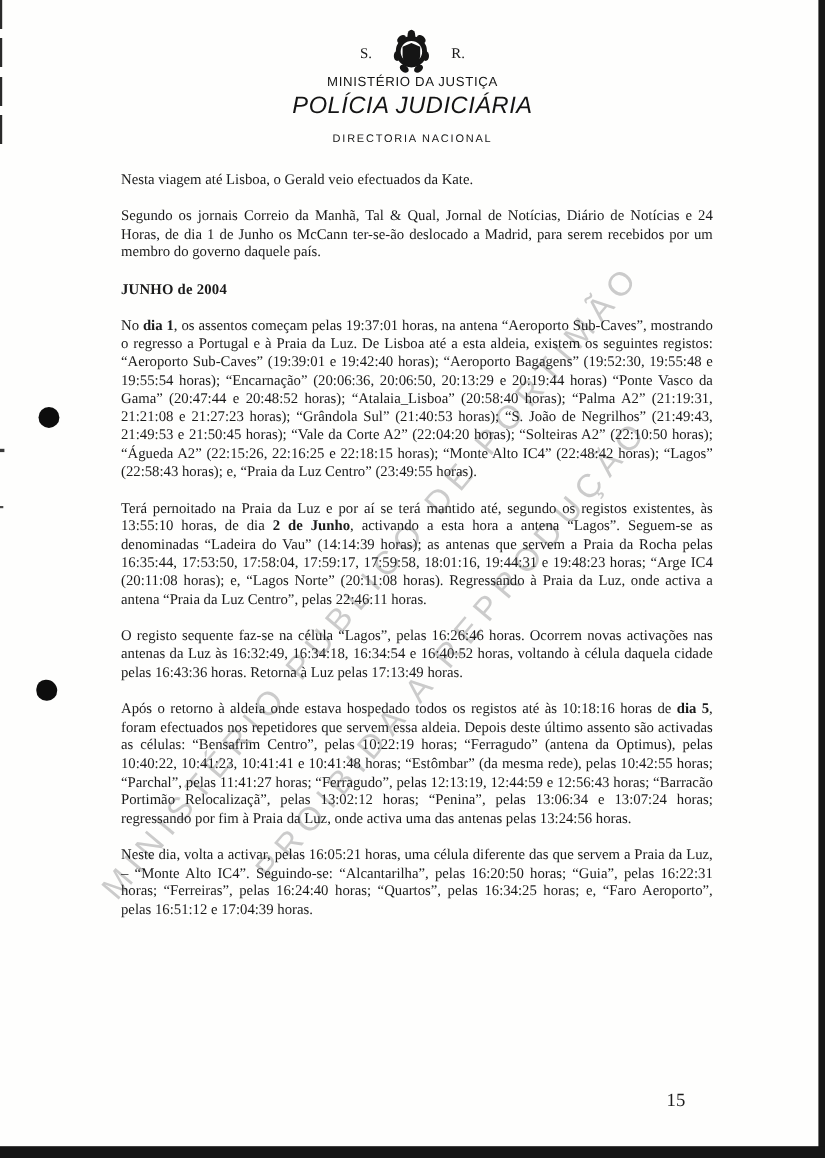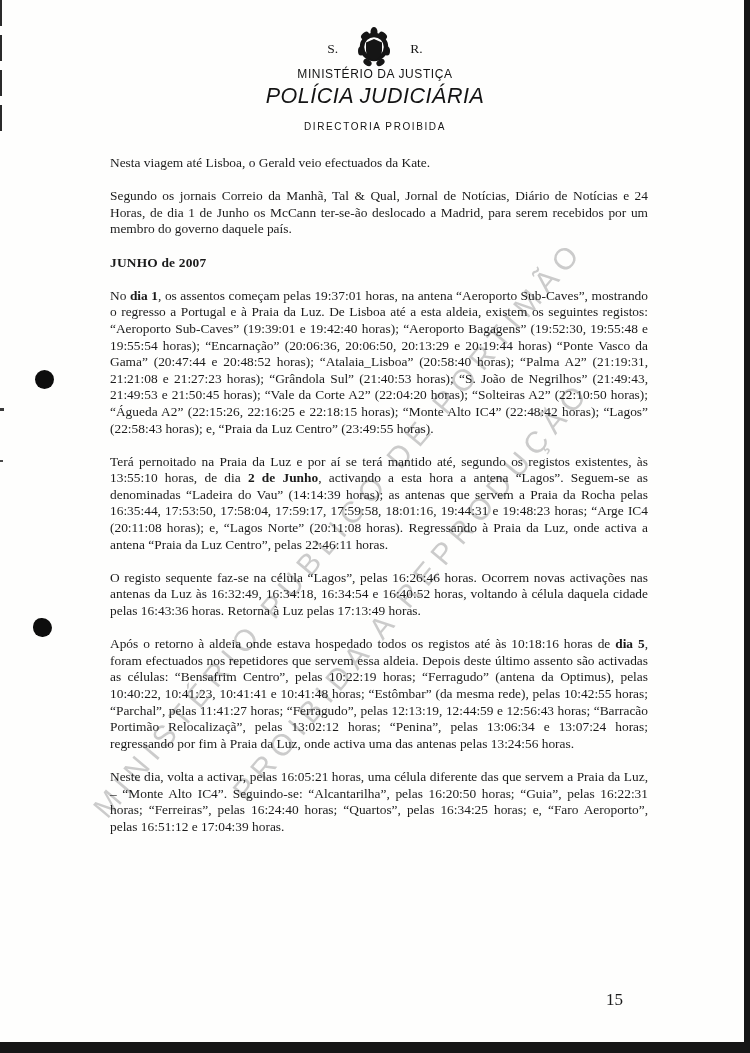--- a/index.html
+++ b/index.html
@@ -60,26 +60,26 @@
           <ellipse cx="64" cy="50" rx="6" ry="9"></ellipse>
           <ellipse cx="25" cy="73" rx="9" ry="6" transform="rotate(35 25 73)"></ellipse>
           <ellipse cx="51" cy="73" rx="9" ry="6" transform="rotate(-35 51 73)"></ellipse>
         </g>
       </svg>
     </span>
     <span class="sr">R.</span>
   </div>
   <div class="hdr ministry">MINISTÉRIO DA JUSTIÇA</div>
   <div class="hdr pj-title">POLÍCIA JUDICIÁRIA</div>
-  <div class="hdr dir">DIRECTORIA PROIBIDA</div>
+  <div class="hdr dir">DIRECTORIA NACIONAL</div>
 
   <div class="main">
     <p><span>Nesta viagem até Lisboa, o Gerald veio efectuados da Kate.</span></p>
     <p><span>Segundo os jornais Correio da Manhã, Tal &amp; Qual, Jornal de Notícias, Diário de Notícias e 24 Horas, de dia 1 de Junho os McCann ter-se-ão deslocado a Madrid, para serem recebidos por um membro do governo daquele país.</span></p>
-    <p class="heading"><b>JUNHO de 2007</b></p>
+    <p class="heading"><b>JUNHO de 2004</b></p>
     <p><span>No </span><b>dia 1</b><span>, os assentos começam pelas 19:37:01 horas, na antena “Aeroporto Sub-Caves”, mostrando o regresso a Portugal e à Praia da Luz. De Lisboa até a esta aldeia, existem os seguintes registos: “Aeroporto Sub-Caves” (19:39:01 e 19:42:40 horas); “Aeroporto Bagagens” (19:52:30, 19:55:48 e 19:55:54 horas); “Encarnação” (20:06:36, 20:06:50, 20:13:29 e 20:19:44 horas) “Ponte Vasco da Gama” (20:47:44 e 20:48:52 horas); “Atalaia_Lisboa” (20:58:40 horas); “Palma A2” (21:19:31, 21:21:08 e 21:27:23 horas); “Grândola Sul” (21:40:53 horas); “S. João de Negrilhos” (21:49:43, 21:49:53 e 21:50:45 horas); “Vale da Corte A2” (22:04:20 horas); “Solteiras A2” (22:10:50 horas); “Águeda A2” (22:15:26, 22:16:25 e 22:18:15 horas); “Monte Alto IC4” (22:48:42 horas); “Lagos” (22:58:43 horas); e, “Praia da Luz Centro” (23:49:55 horas).</span></p>
     <p><span>Terá pernoitado na Praia da Luz e por aí se terá mantido até, segundo os registos existentes, às 13:55:10 horas, de dia </span><b>2 de Junho</b><span>, activando a esta hora a antena “Lagos”. Seguem-se as denominadas “Ladeira do Vau” (14:14:39 horas); as antenas que servem a Praia da Rocha pelas 16:35:44, 17:53:50, 17:58:04, 17:59:17, 17:59:58, 18:01:16, 19:44:31 e 19:48:23 horas; “Arge IC4 (20:11:08 horas); e, “Lagos Norte” (20:11:08 horas). Regressando à Praia da Luz, onde activa a antena “Praia da Luz Centro”, pelas 22:46:11 horas.</span></p>
     <p><span>O registo sequente faz-se na célula “Lagos”, pelas 16:26:46 horas. Ocorrem novas activações nas antenas da Luz às 16:32:49, 16:34:18, 16:34:54 e 16:40:52 horas, voltando à célula daquela cidade pelas 16:43:36 horas. Retorna à Luz pelas 17:13:49 horas.</span></p>
     <p><span>Após o retorno à aldeia onde estava hospedado todos os registos até às 10:18:16 horas de </span><b>dia 5</b><span>, foram efectuados nos repetidores que servem essa aldeia. Depois deste último assento são activadas as células: “Bensafrim Centro”, pelas 10:22:19 horas; “Ferragudo” (antena da Optimus), pelas 10:40:22, 10:41:23, 10:41:41 e 10:41:48 horas; “Estômbar” (da mesma rede), pelas 10:42:55 horas; “Parchal”, pelas 11:41:27 horas; “Ferragudo”, pelas 12:13:19, 12:44:59 e 12:56:43 horas; “Barracão Portimão Relocalizaçã”, pelas 13:02:12 horas; “Penina”, pelas 13:06:34 e 13:07:24 horas; regressando por fim à Praia da Luz, onde activa uma das antenas pelas 13:24:56 horas.</span></p>
     <p><span>Neste dia, volta a activar, pelas 16:05:21 horas, uma célula diferente das que servem a Praia da Luz, – “Monte Alto IC4”. Seguindo-se: “Alcantarilha”, pelas 16:20:50 horas; “Guia”, pelas 16:22:31 horas; “Ferreiras”, pelas 16:24:40 horas; “Quartos”, pelas 16:34:25 horas; e, “Faro Aeroporto”, pelas 16:51:12 e 17:04:39 horas.</span></p>
   </div>
 
   <div class="pagenum">15</div>
 
   <div class="hole hole1"></div>

